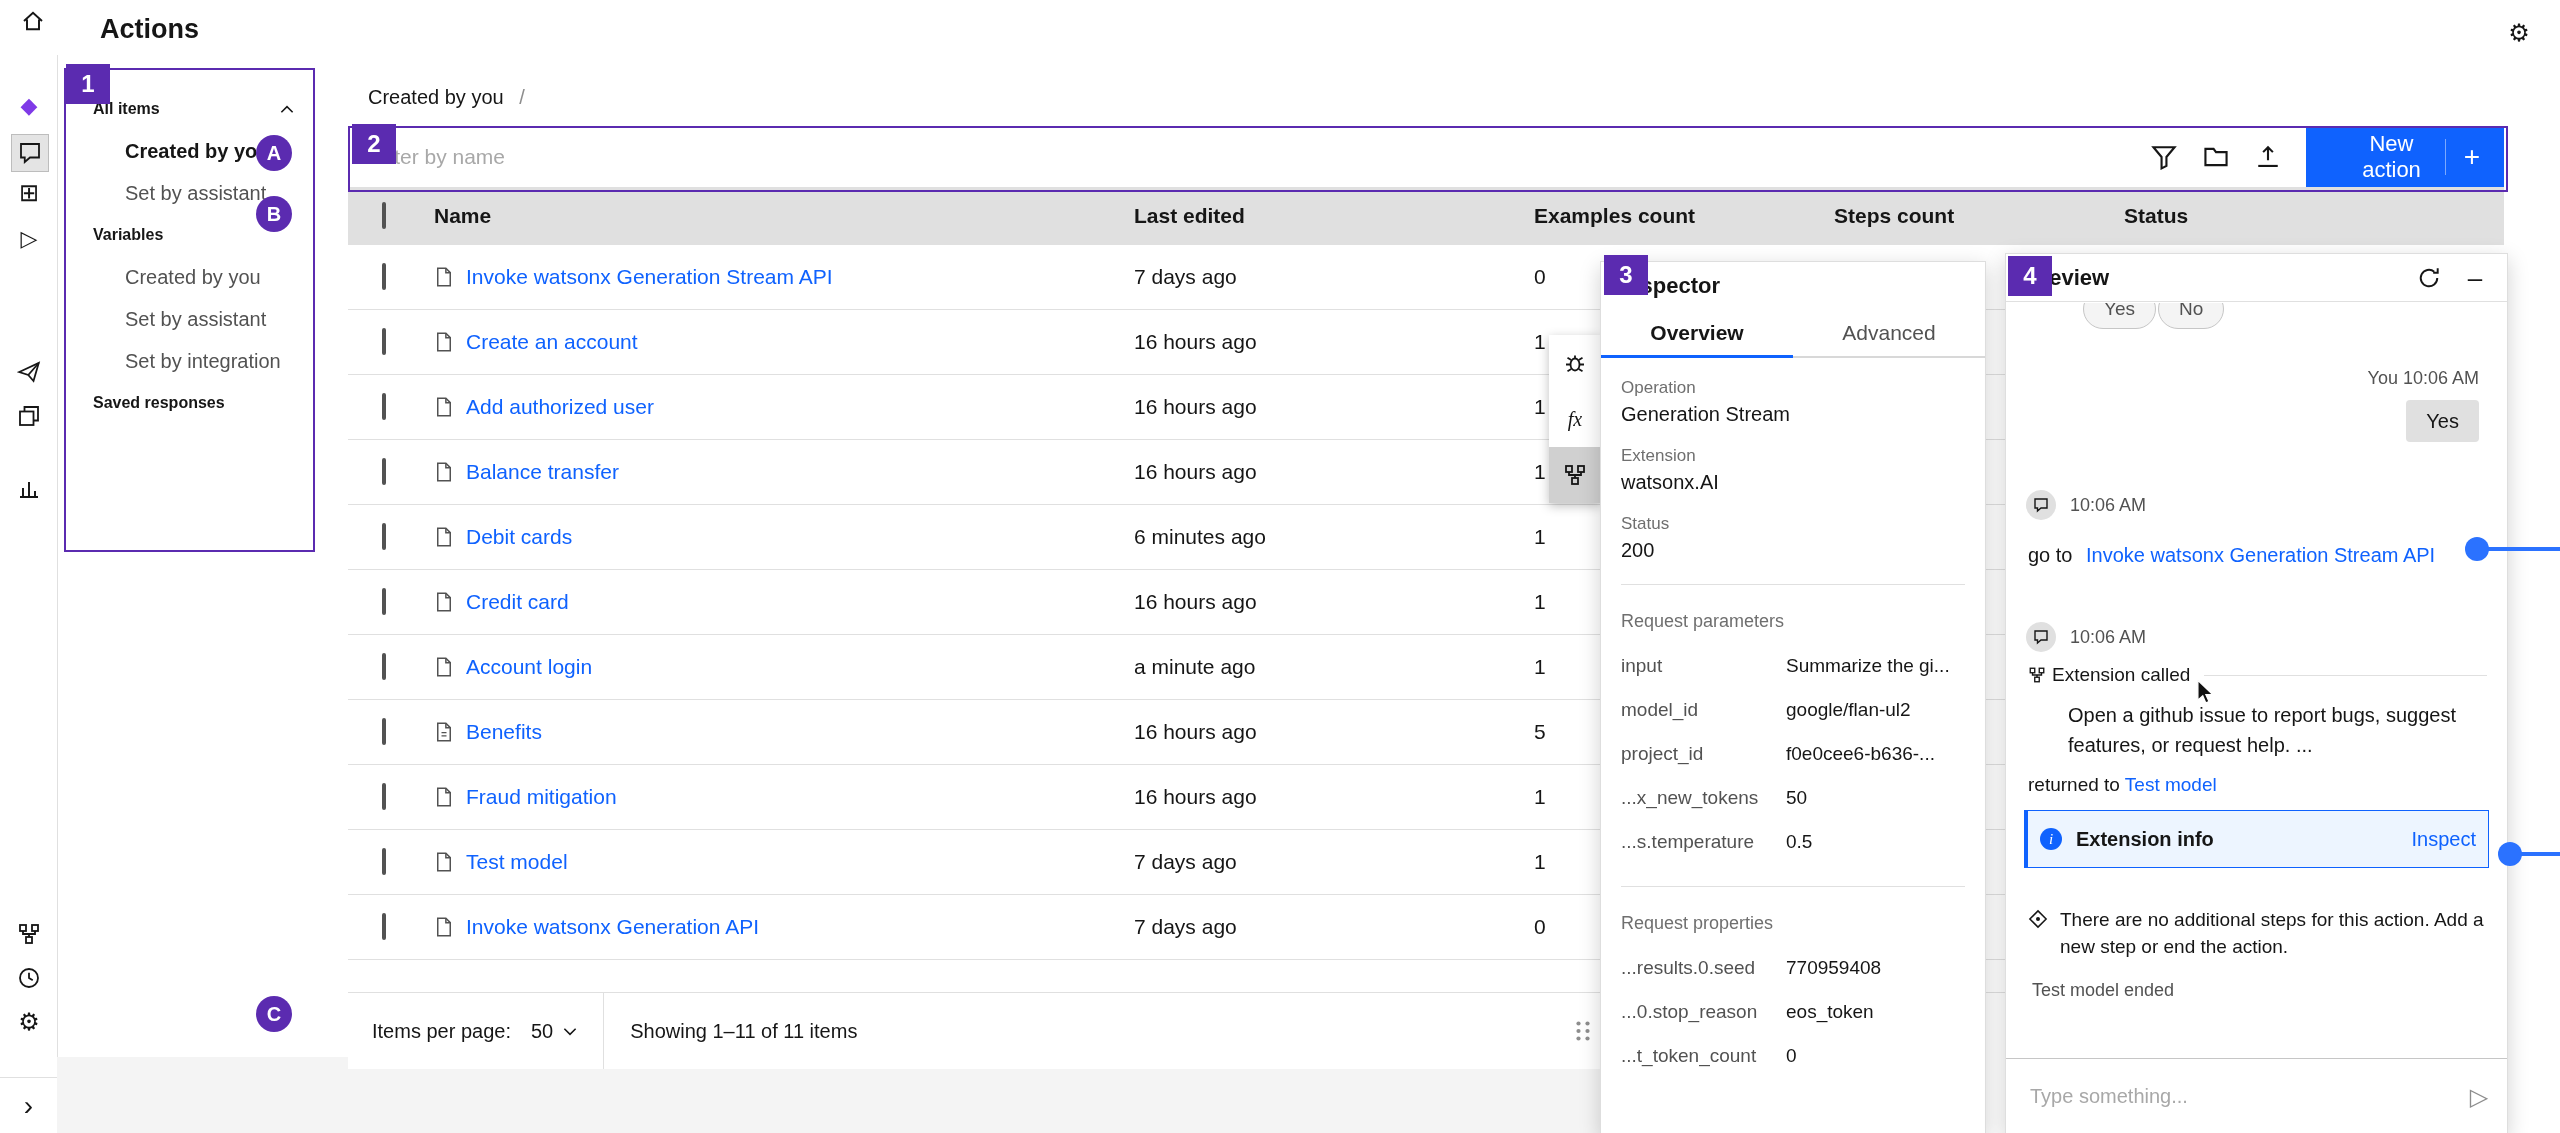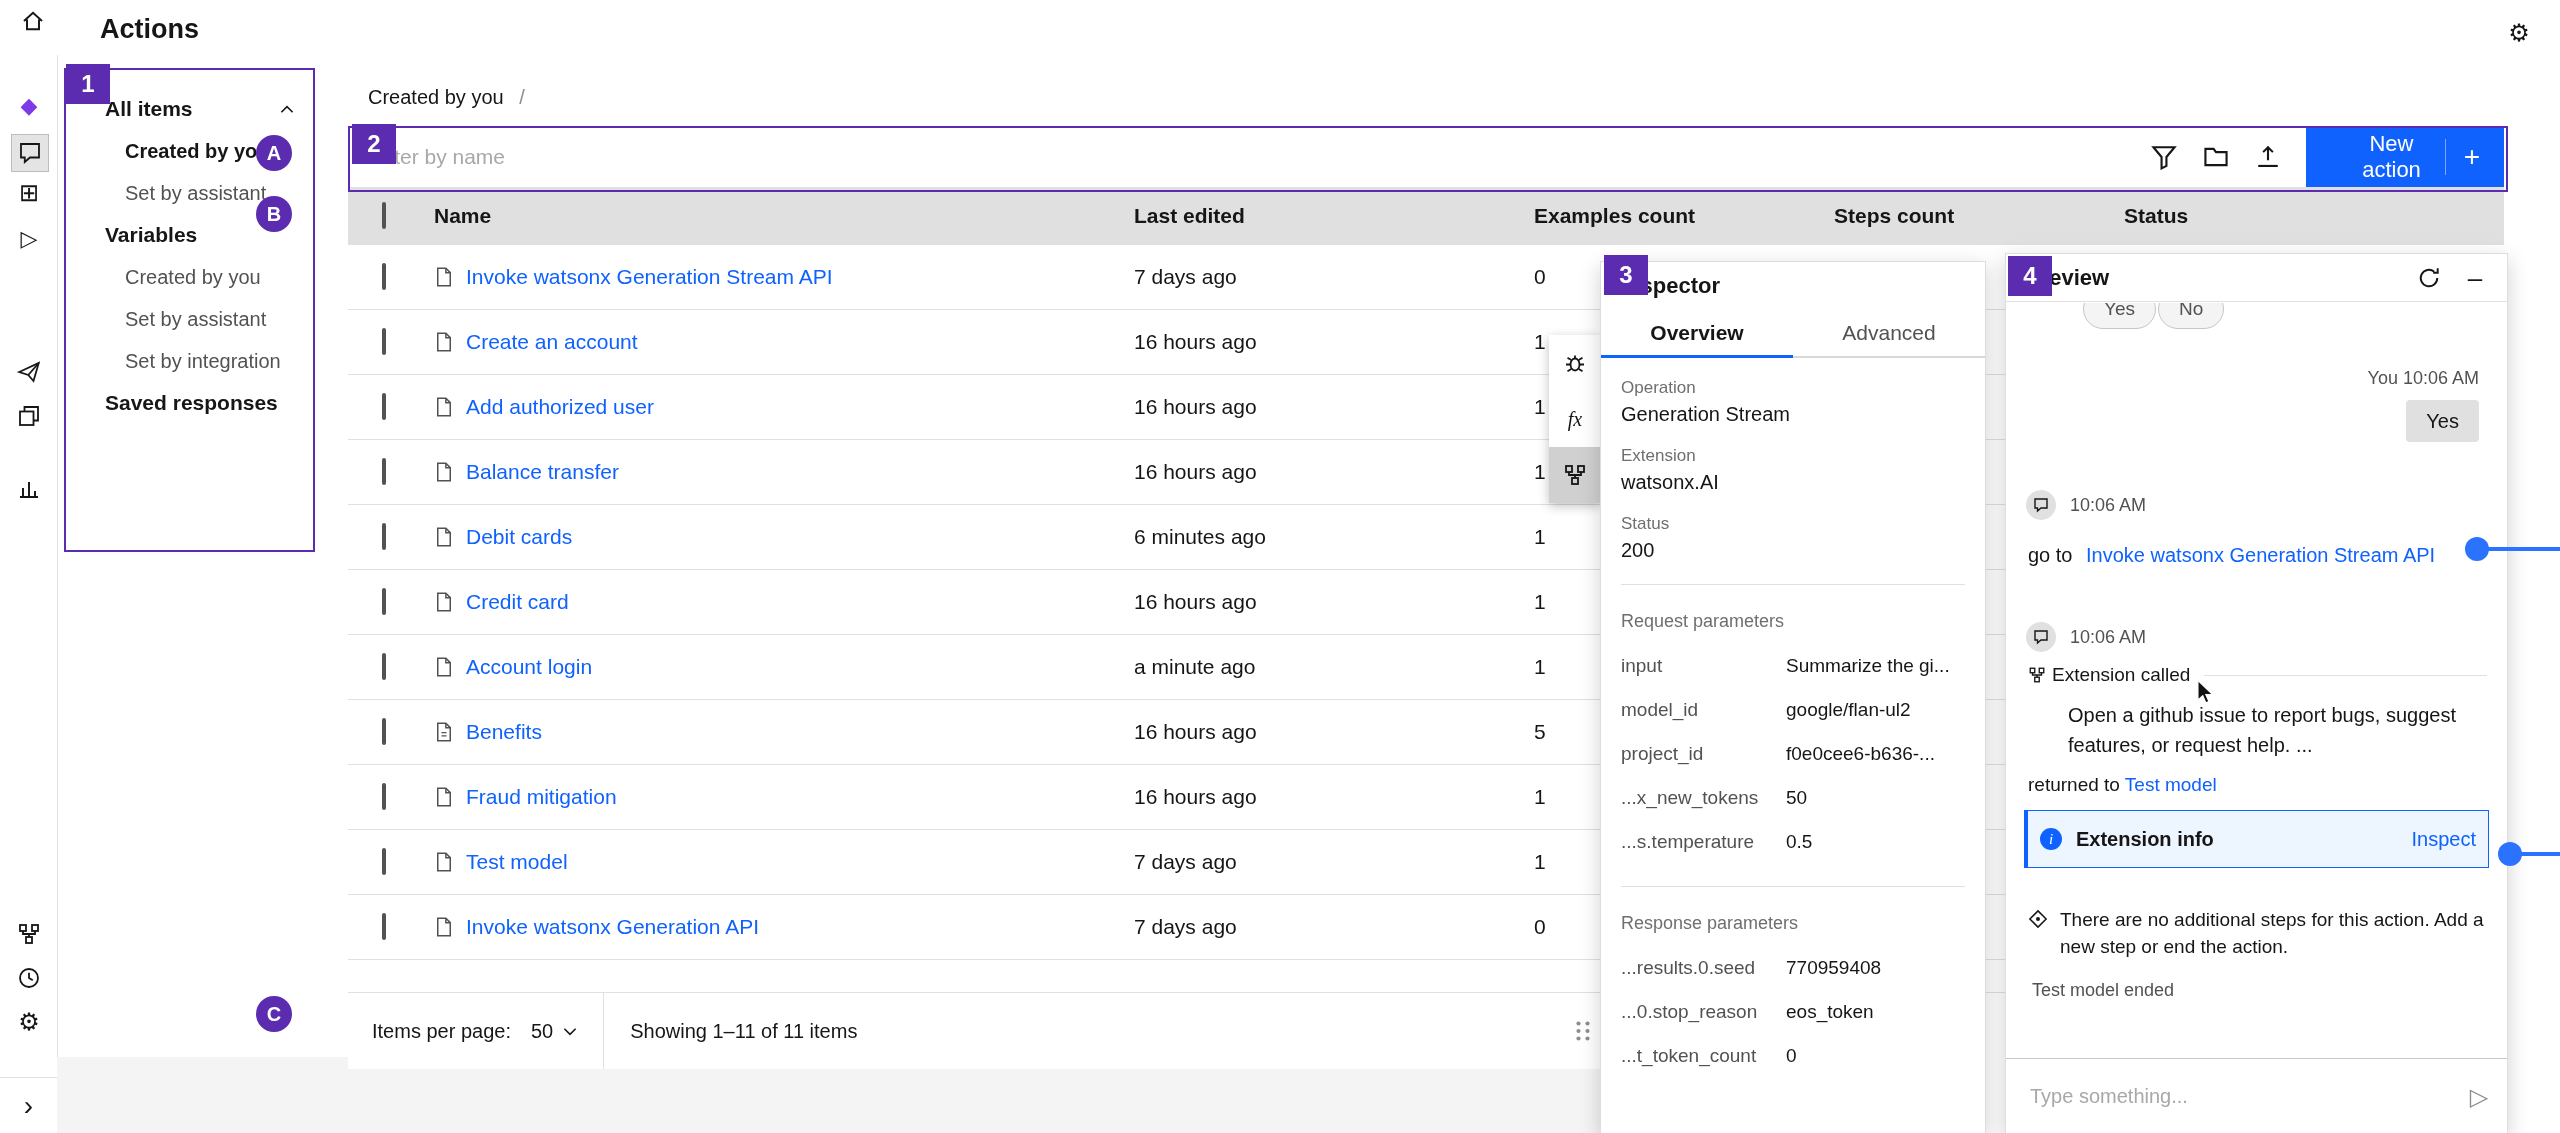--- a/index.html
+++ b/index.html
@@ -20,21 +20,21 @@
   .rail-bottom{position:absolute;left:0;bottom:0;width:57px;height:55px;border-top:1px solid #e0e0e0;
                display:flex;align-items:center;justify-content:center;}
   .i-logo::before{content:"◆";font-size:22px;color:#7f3ae7;}
   .i-grid::before{content:"⊞";font-size:24px;color:#161616;}
   .i-play::before{content:"▷";font-size:22px;color:#161616;}
   .i-gear::before{content:"⚙";font-size:24px;color:#161616;}
   .i-expand::before{content:"›";font-size:28px;color:#161616;}
 
   
   .sidenav{position:absolute;left:65px;top:88px;width:245px;}
-  .nav-row{height:42px;display:flex;align-items:center;font-size:21px;padding-left:40px;cursor:pointer;}
+  .nav-row{height:42px;display:flex;align-items:center;font-size:16px;padding-left:28px;cursor:pointer;}
   .nav-head{font-weight:600;color:#161616;}
   .nav-child{padding-left:60px;font-size:20px;color:#525252;}
   .nav-child.sel{font-weight:bold;color:#161616;}
   .nav-chev{margin-left:auto;margin-right:16px;}
 
   
   .breadcrumb{position:absolute;left:368px;top:86px;font-size:20px;color:#161616;}
   .breadcrumb .sep{color:#8d8d8d;margin-left:10px;}
 
   
@@ -511,21 +511,21 @@
         <div class="kv">
             <span class="k">...x_new_tokens</span>
             <span class="v">50</span>
           </div>
         <div class="kv">
             <span class="k">...s.temperature</span>
             <span class="v">0.5</span>
           </div>
       </div>
       <div class="hdivider"></div>
-      <div class="sect-head">Response parameters</div>
+      <div class="sect-head">Request properties</div>
       <div class="kvlist">
         <div class="kv">
             <span class="k">...results.0.seed</span>
             <span class="v">770959408</span>
           </div>
         <div class="kv">
             <span class="k">...0.stop_reason</span>
             <span class="v">eos_token</span>
           </div>
         <div class="kv">

